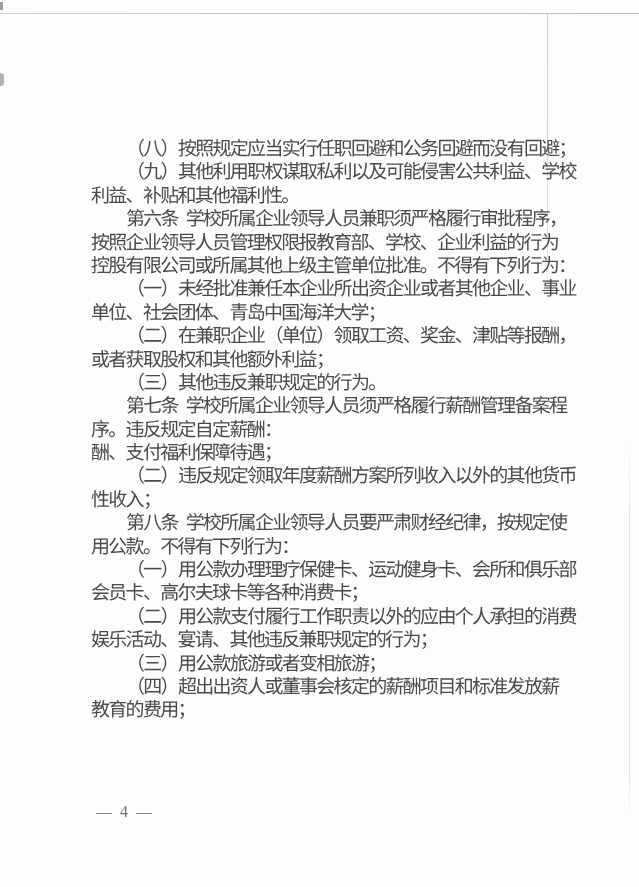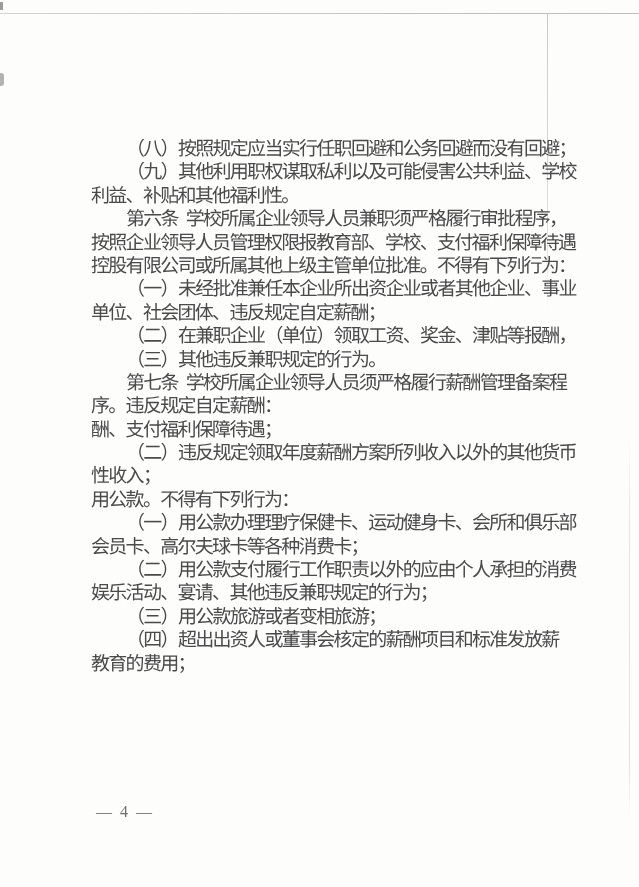--- a/index.html
+++ b/index.html
@@ -73,31 +73,33 @@
   <div class="scan-right"></div>
   <div class="scan-right-2"></div>
   <div class="smudge-left"></div>
   <div class="corner-mark"></div>
 
   <div class="text-block" id="text-block">
       <div class="line indent">（八）按照规定应当实行任职回避和公务回避而没有回避；</div>
       <div class="line indent">（九）其他利用职权谋取私利以及可能侵害公共利益、学校</div>
       <div class="line">利益、补贴和其他福利性。</div>
       <div class="line indent">第六条 学校所属企业领导人员兼职须严格履行审批程序，</div>
-      <div class="line">按照企业领导人员管理权限报教育部、学校、支付福利保障待遇</div>
+      <div class="line">按照企业领导人员管理权限报教育部、学校、企业利益的行为</div>
       <div class="line">控股有限公司或所属其他上级主管单位批准。不得有下列行为：</div>
       <div class="line indent">（一）未经批准兼任本企业所出资企业或者其他企业、事业</div>
-      <div class="line">单位、社会团体、违反规定自定薪酬；</div>
+      <div class="line">单位、社会团体、青岛中国海洋大学；</div>
       <div class="line indent">（二）在兼职企业（单位）领取工资、奖金、津贴等报酬，</div>
+      <div class="line">或者获取股权和其他额外利益；</div>
       <div class="line indent">（三）其他违反兼职规定的行为。</div>
       <div class="line indent">第七条 学校所属企业领导人员须严格履行薪酬管理备案程</div>
       <div class="line">序。违反规定自定薪酬：</div>
       <div class="line">酬、支付福利保障待遇；</div>
       <div class="line indent">（二）违反规定领取年度薪酬方案所列收入以外的其他货币</div>
       <div class="line">性收入；</div>
+      <div class="line indent">第八条 学校所属企业领导人员要严肃财经纪律，按规定使</div>
       <div class="line">用公款。不得有下列行为：</div>
       <div class="line indent">（一）用公款办理理疗保健卡、运动健身卡、会所和俱乐部</div>
       <div class="line">会员卡、高尔夫球卡等各种消费卡；</div>
       <div class="line indent">（二）用公款支付履行工作职责以外的应由个人承担的消费</div>
       <div class="line">娱乐活动、宴请、其他违反兼职规定的行为；</div>
       <div class="line indent">（三）用公款旅游或者变相旅游；</div>
       <div class="line indent">（四）超出出资人或董事会核定的薪酬项目和标准发放薪</div>
       <div class="line">教育的费用；</div>
     </div>
 

